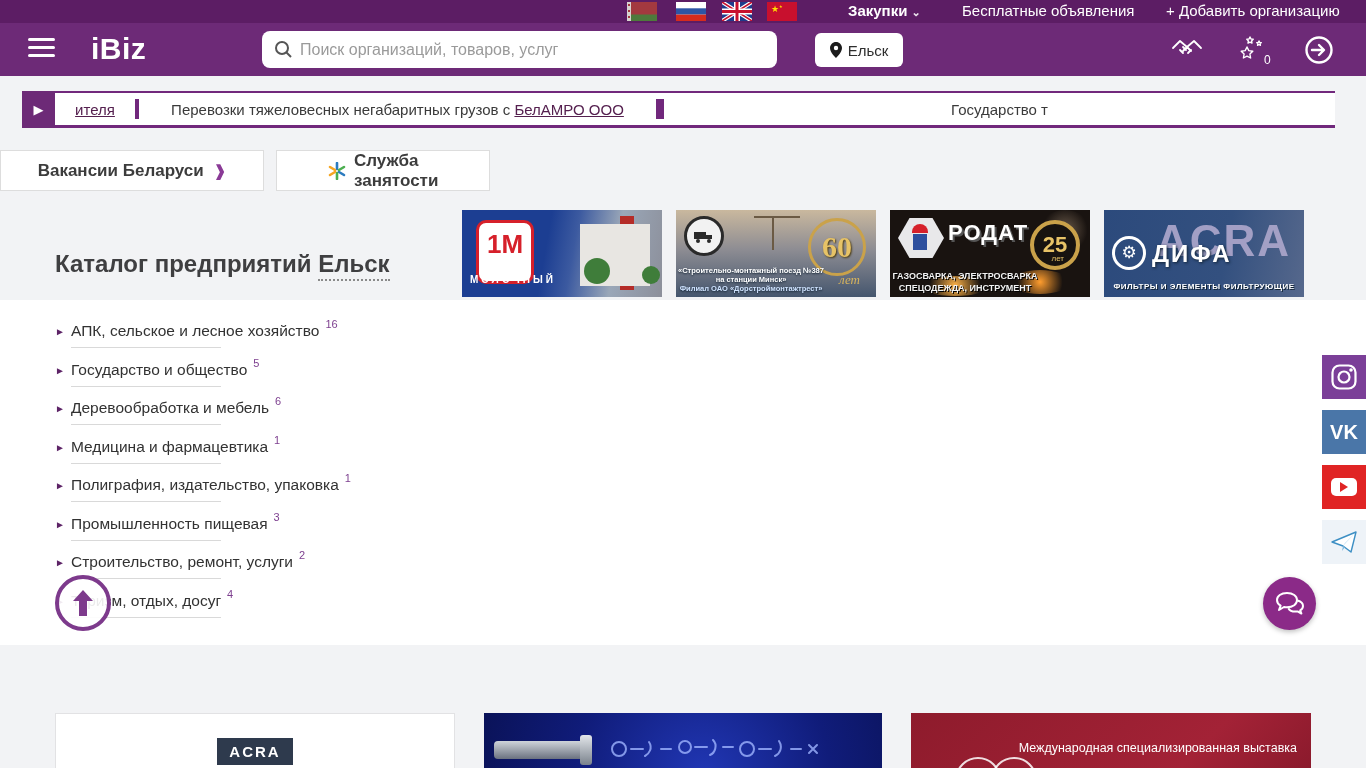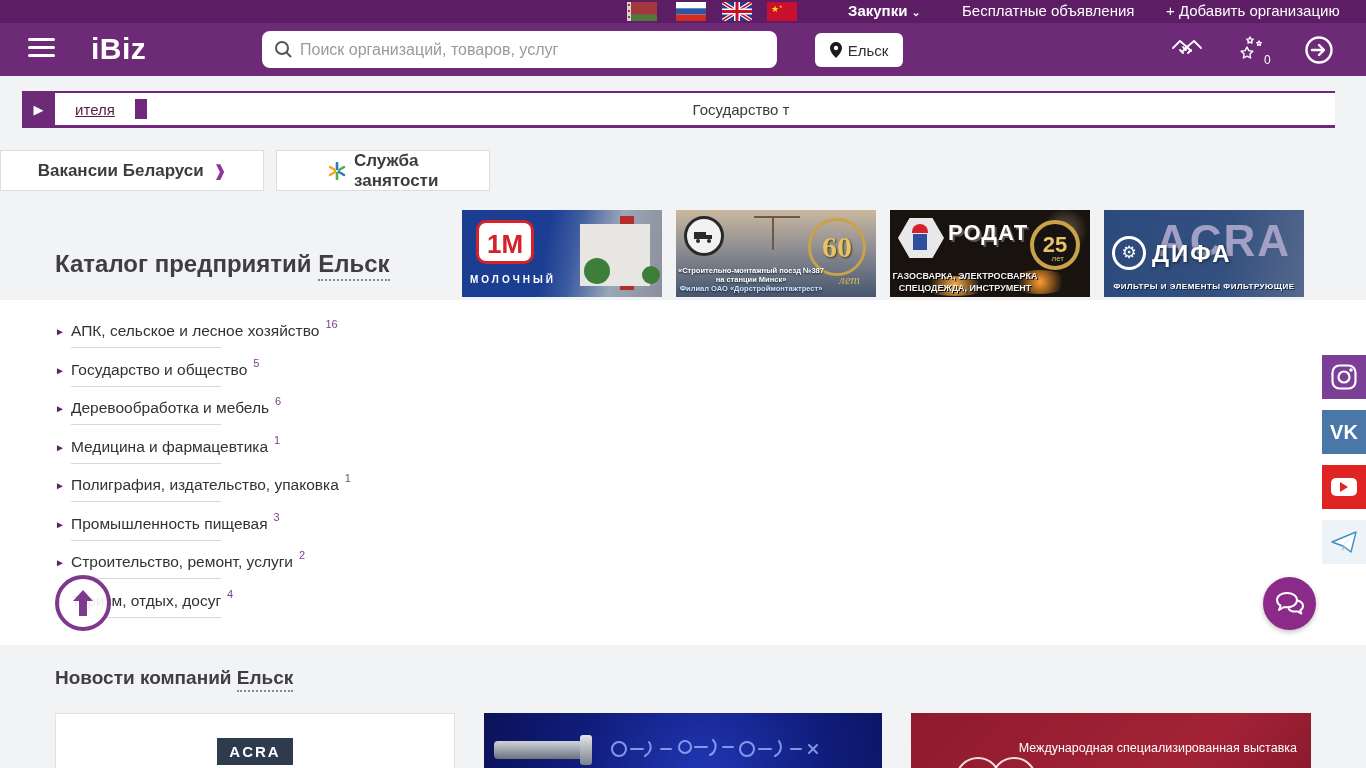--- a/index.html
+++ b/index.html
@@ -42,21 +42,21 @@
   .qbox2label { line-height:20px; width:84px; }
 
   
   .h1 { position:absolute; left:55px; top:250px; font-size:24px; font-weight:bold; color:#3f3f41; }
   .dotted { border-bottom:2px dotted #8a8a8a; padding-bottom:2px; cursor:pointer; }
 
   
   .banner { position:absolute; top:210px; width:200px; height:87px; overflow:hidden; cursor:pointer; }
   
   .b1 { background:linear-gradient(100deg,#1c3e92 0%,#1c3e92 42%,#3c5aa0 55%,#9aa7b8 75%,#8c8f9a 100%); }
-  .b1 .logo1m { position:absolute; left:14px; top:10px; width:58px; height:44px; background:#fff; border:3px solid #d6202a; border-radius:10px; color:#d6202a; font-size:26px; font-weight:bold; text-align:center; line-height:42px; }
+  .b1 .logo1m { position:absolute; left:14px; top:10px; width:58px; height:64px; background:#fff; border:3px solid #d6202a; border-radius:10px; color:#d6202a; font-size:26px; font-weight:bold; text-align:center; line-height:42px; }
   .b1 .cap { position:absolute; left:8px; top:64px; color:#fff; font-size:10px; font-weight:bold; letter-spacing:3px; }
   .b1 .bld { position:absolute; right:12px; top:14px; width:70px; height:62px; background:#e8e6e2; }
   .b1 .stripe { position:absolute; right:28px; top:6px; width:14px; height:74px; background:#b52c28; }
   .b1 .tree { position:absolute; width:26px; height:26px; border-radius:50%; background:#3f7d3a; }
   
   .b2 { background:linear-gradient(180deg,#c9b89e 0%,#8e8d93 45%,#45566e 100%); }
   .b2 .stamp { position:absolute; left:8px; top:6px; width:40px; height:40px; background:#f2f2f2; border:3px solid #2a2a2a; border-radius:50%; display:flex; align-items:center; justify-content:center; }
   .b2 .crane { position:absolute; left:96px; top:6px; width:2px; height:34px; background:#6b5a44; }
   .b2 .crane:after { content:""; position:absolute; left:-18px; top:0; width:46px; height:2px; background:#6b5a44; }
   .b2 .gold { position:absolute; right:10px; top:8px; width:58px; height:58px; border:3px solid #caa24a; border-radius:50%; color:#e7c367; font-size:30px; font-weight:bold; text-align:center; line-height:52px; font-family:"Liberation Serif",serif; text-shadow:1px 1px 2px #4a3a10; }
@@ -210,20 +210,23 @@
 
   <div class="tickwrap">
     <div class="tickplay">▶</div>
     <div class="tickbar">
       <div class="titem" style="flex:0 0 80px">
         <span></span>
           <a>ителя</a>
           <span></span>
       </div>
       <div class="tsep"></div>
+      <div class="titem" style="flex:0 0 517px">
+        <span>Перевозки тяжеловесных негабаритных грузов с </span>&nbsp;<a>БелАМРО ООО</a><span></span>
+      </div>
       <div class="tsep"></div>
       <div class="tsep"></div>
       <div class="titem" style="flex:1">
         <span>Государство т</span>
       </div>
     </div>
   </div>
 
   <div class="qbox" style="left:0;width:264px">
     <span>Вакансии Беларуси</span>
@@ -391,24 +394,20 @@
   </div>
   <div class="chatbtn">
     <svg width="32" height="28" viewBox="0 0 32 28">
         <g fill="none" stroke="#fff" stroke-width="2" stroke-linejoin="round">
           <path d="M13 3 C7 3 3 6 3 10 C3 12.4 4.4 14.4 6.6 15.7 L5 20 L10 17 C11 17.2 12 17.3 13 17.3 C19 17.3 23 14.3 23 10.1 C23 6 19 3 13 3 Z"></path>
           <path d="M23.5 10.5 C26.8 11.4 29 13.5 29 16 C29 17.8 27.9 19.4 26.2 20.4 L27.4 23.6 L23.6 21.4 C22.9 21.5 22.1 21.6 21.4 21.6 C18.1 21.6 15.4 20.2 14.3 18.2"></path>
         </g>
       </svg>
   </div>
 
-  <div class="h2">
-    <span>Новости компаний</span>
-    <span class="dotted">Ельск</span>
-  </div>
 
   <div class="card card1">
     <div class="acra">ACRA</div>
     
     
   </div>
 
   <div class="card card2">
     <div class="pipe"></div>
     <svg class="formulasvg" width="260" height="50" style="position:absolute;left:115px;top:14px">

